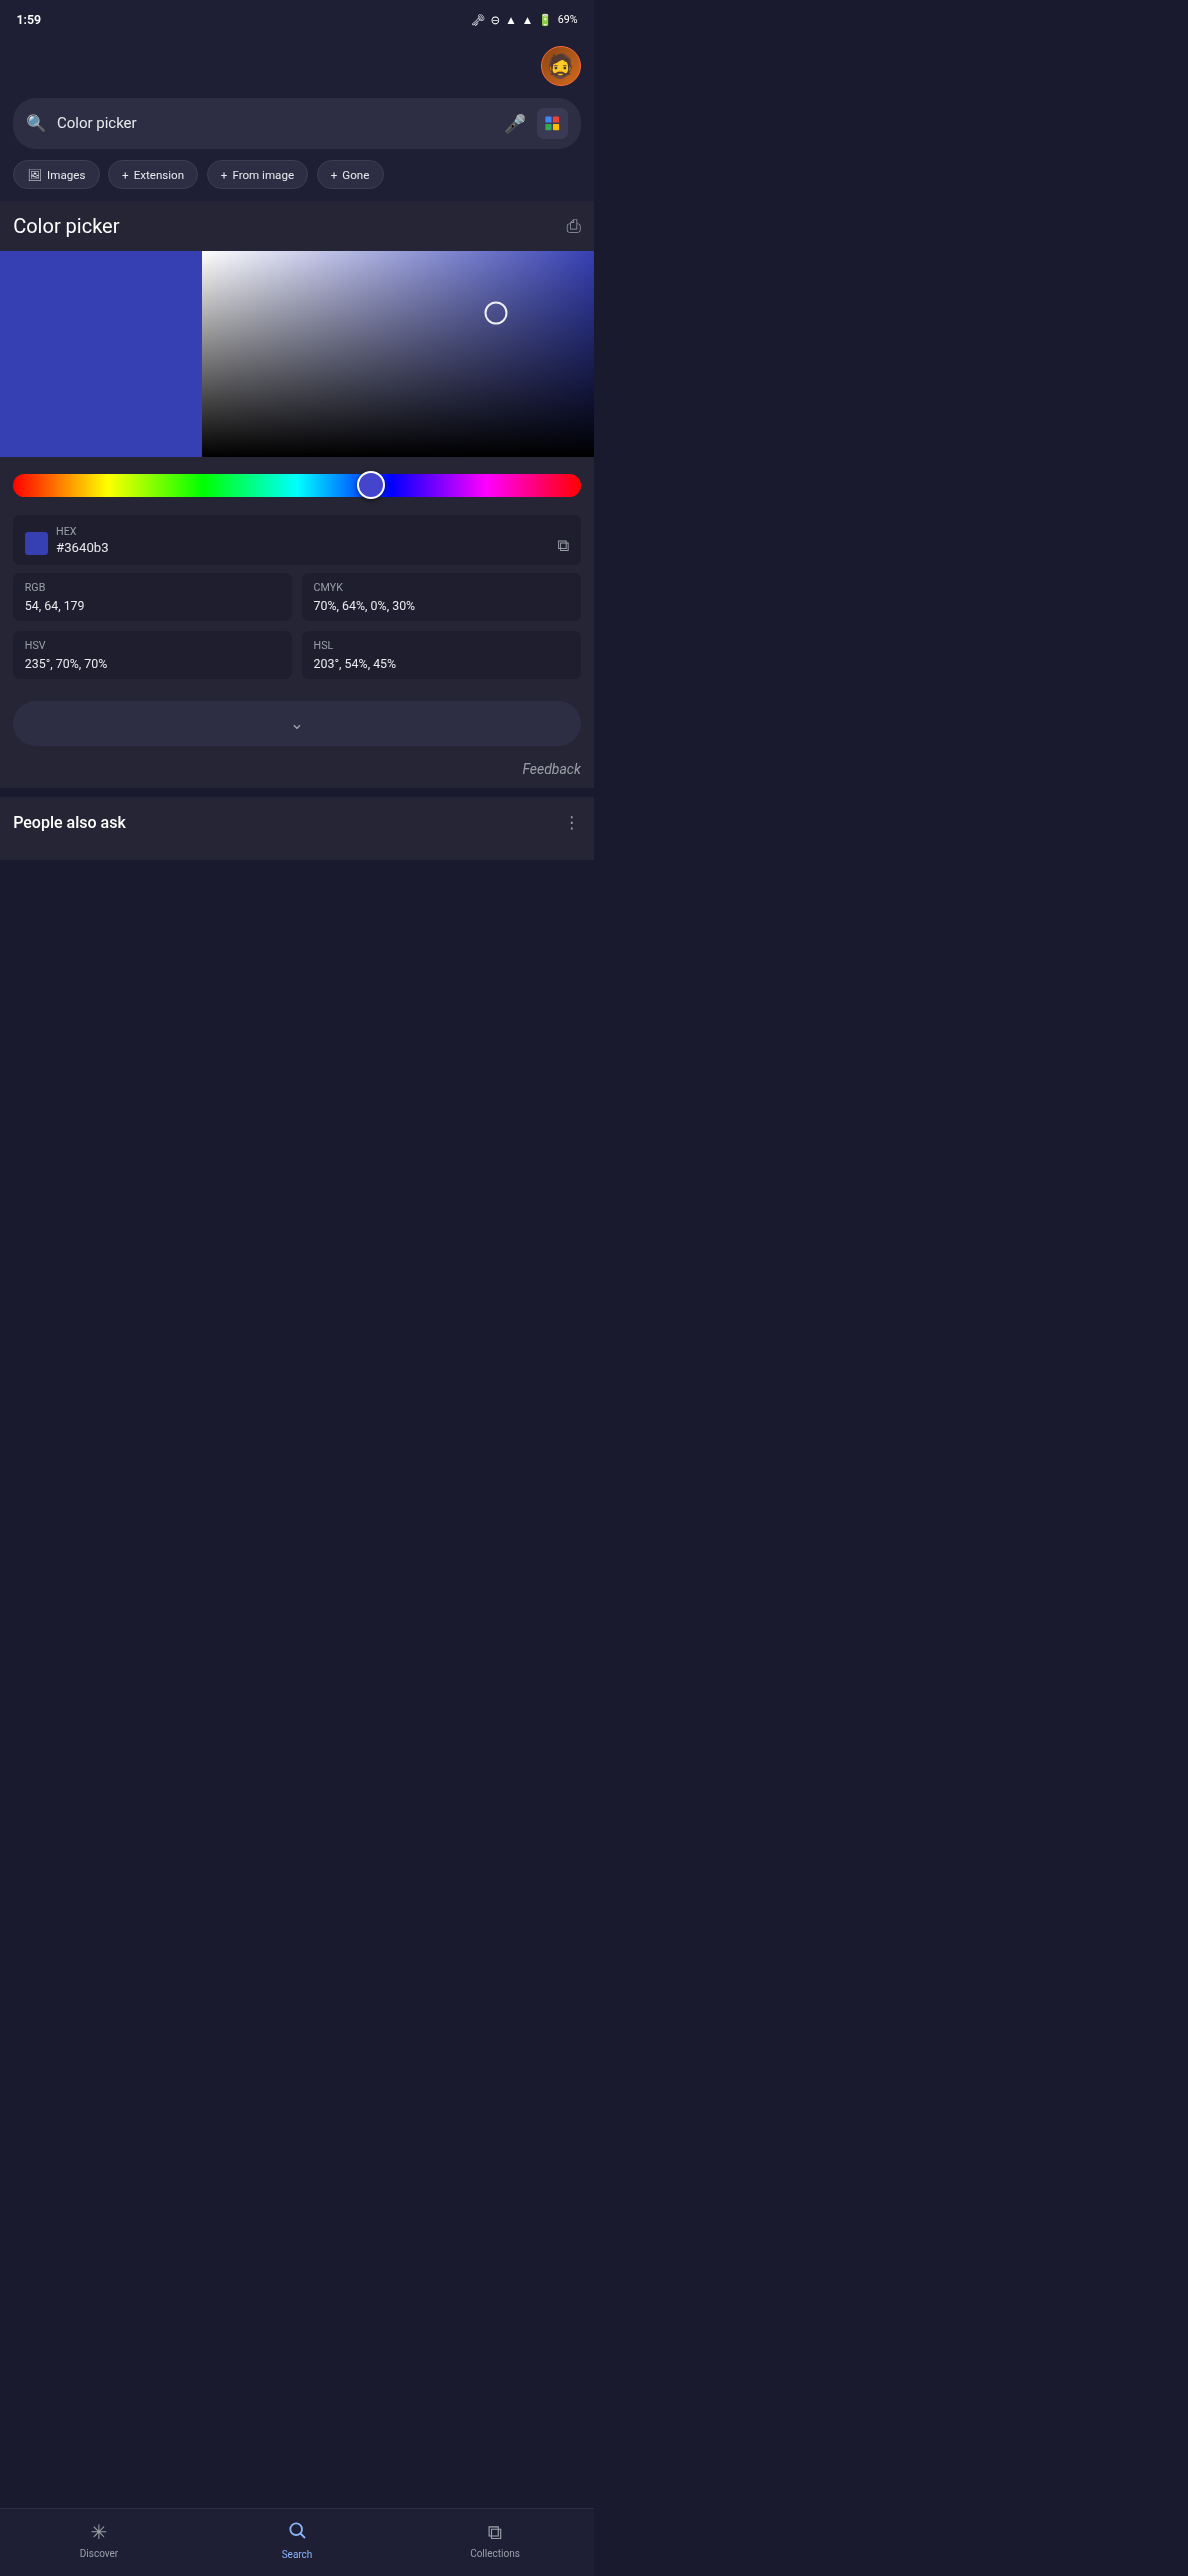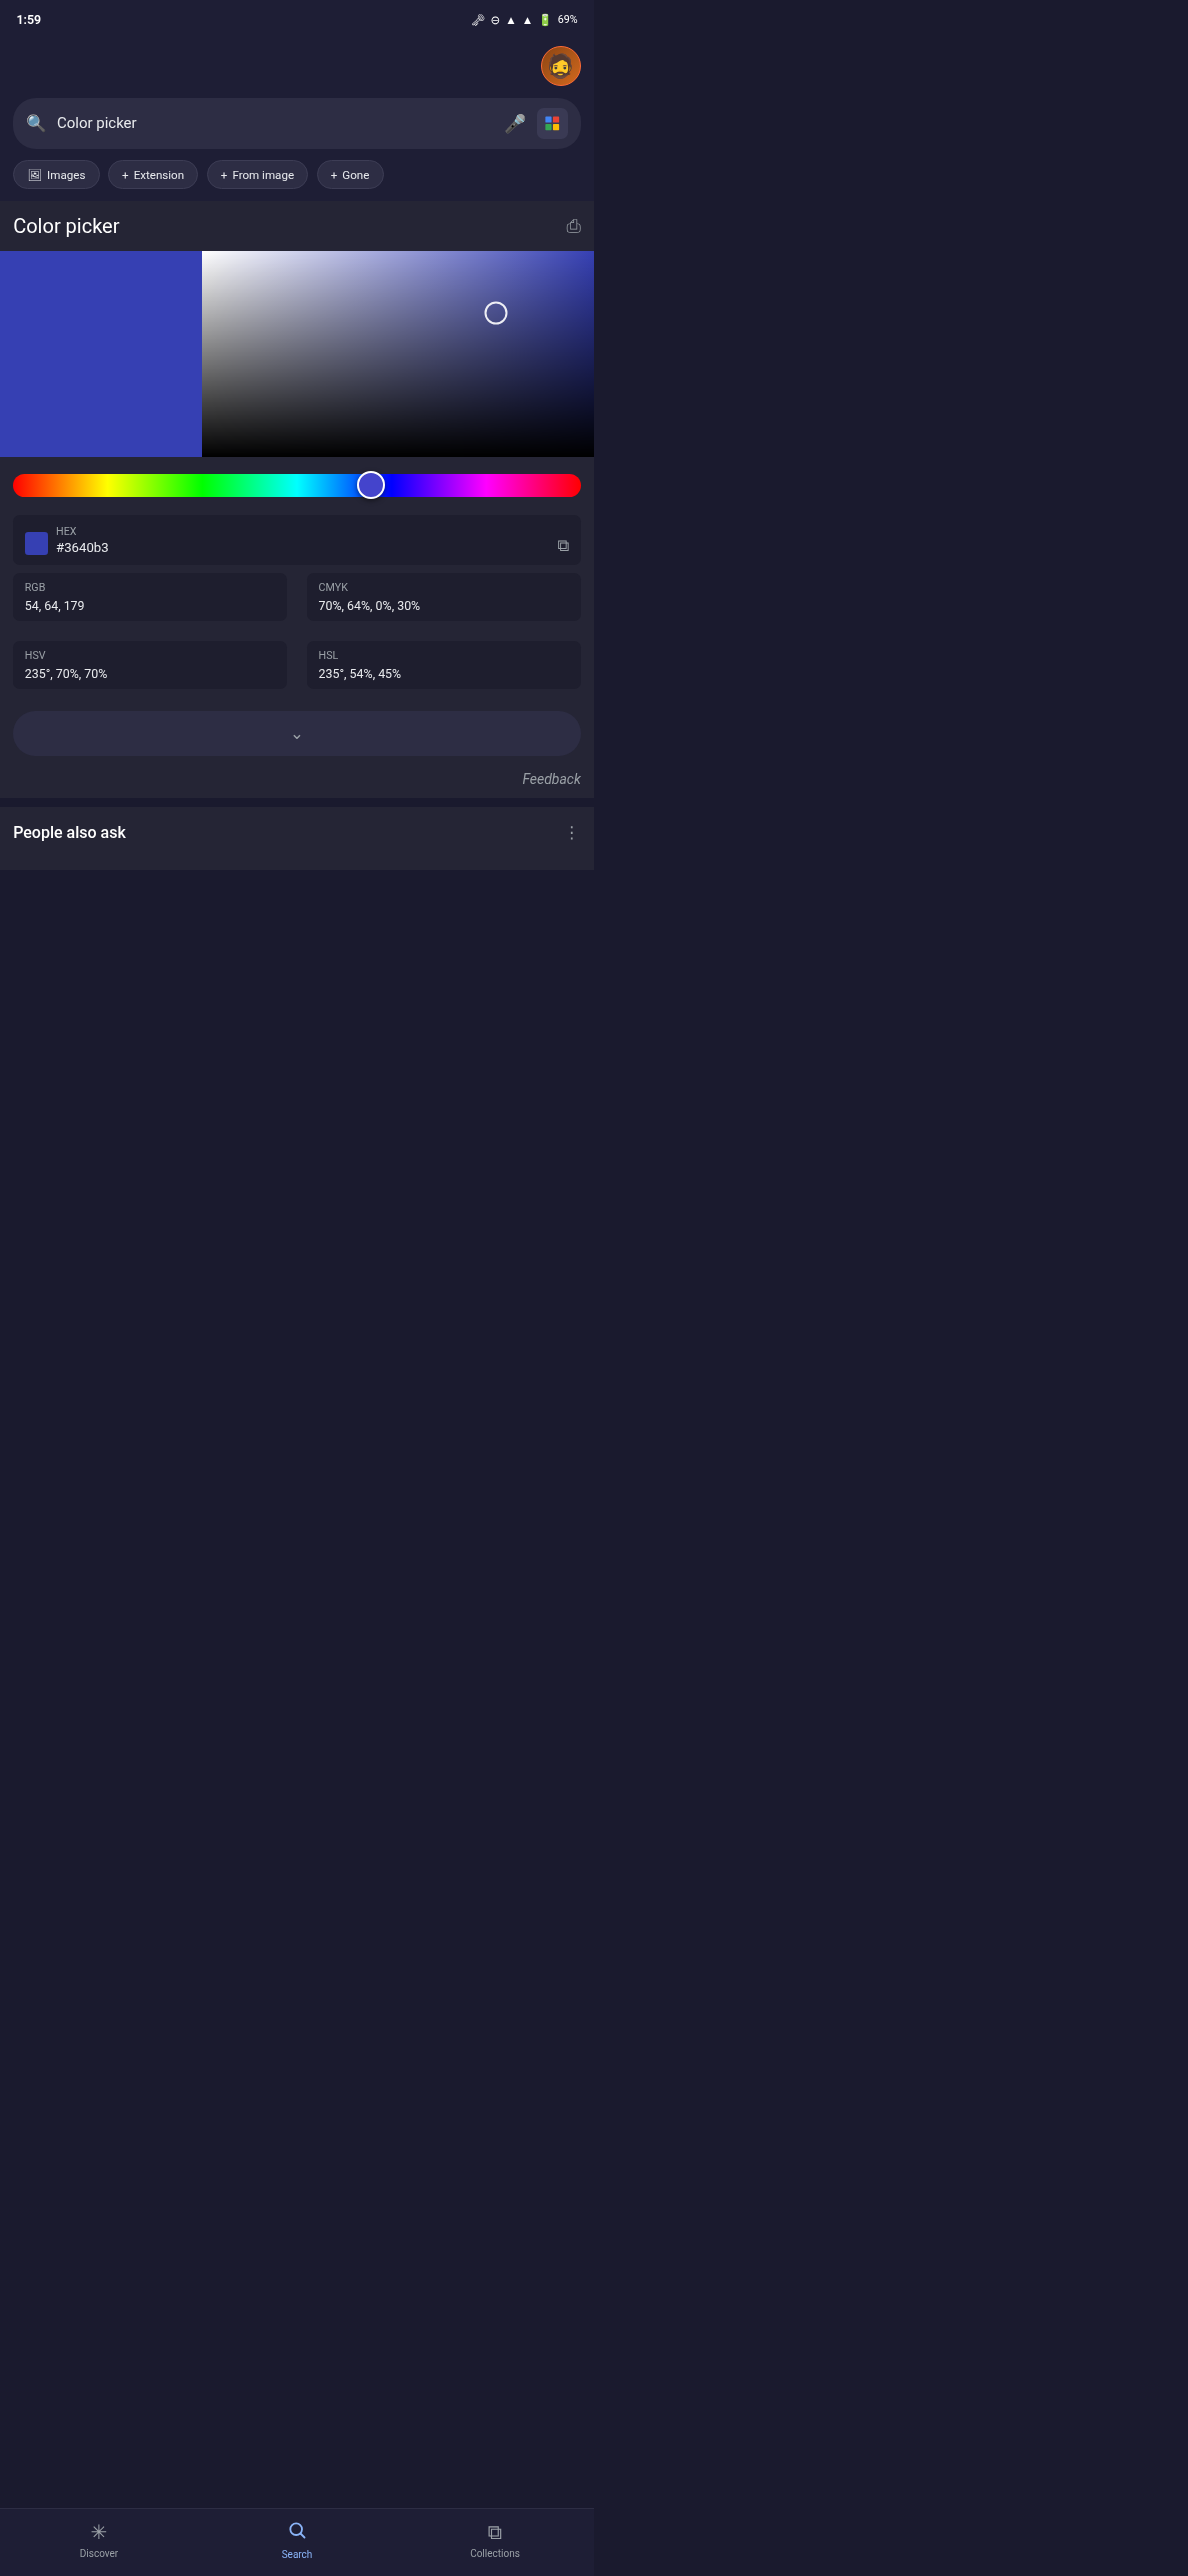--- a/index.html
+++ b/index.html
@@ -269,21 +269,21 @@
       margin-right: 8.3px;
     }
     .copy-icon {
       color: #9aa0a6;
       font-size: 16.5px;
     }
     
     .color-codes-grid {
       display: grid;
       grid-template-columns: 1fr 1fr;
-      gap: 20px;
+      gap: 10px;
     }
     .color-code-box {
       background: #1e1e2e;
       border-radius: 6.6px;
       padding: 8.3px 11.6px;
     }
     .code-label {
       font-size: 10.7px;
       color: #9aa0a6;
       margin-bottom: 3.3px;
@@ -478,21 +478,21 @@
       <div class="color-code-box">
         <div class="code-label">CMYK</div>
         <div class="code-value">70%, 64%, 0%, 30%</div>
       </div>
       <div class="color-code-box">
         <div class="code-label">HSV</div>
         <div class="code-value">235°, 70%, 70%</div>
       </div>
       <div class="color-code-box">
         <div class="code-label">HSL</div>
-        <div class="code-value">235°, 54%, 45%</div>
+        <div class="code-value">203°, 54%, 45%</div>
       </div>
     </div>
   </div>
 
   <div class="expand-btn">
     <span class="expand-icon">⌄</span>
   </div>
 
   <div class="feedback-row">
     <span class="feedback-text">Feedback</span>

